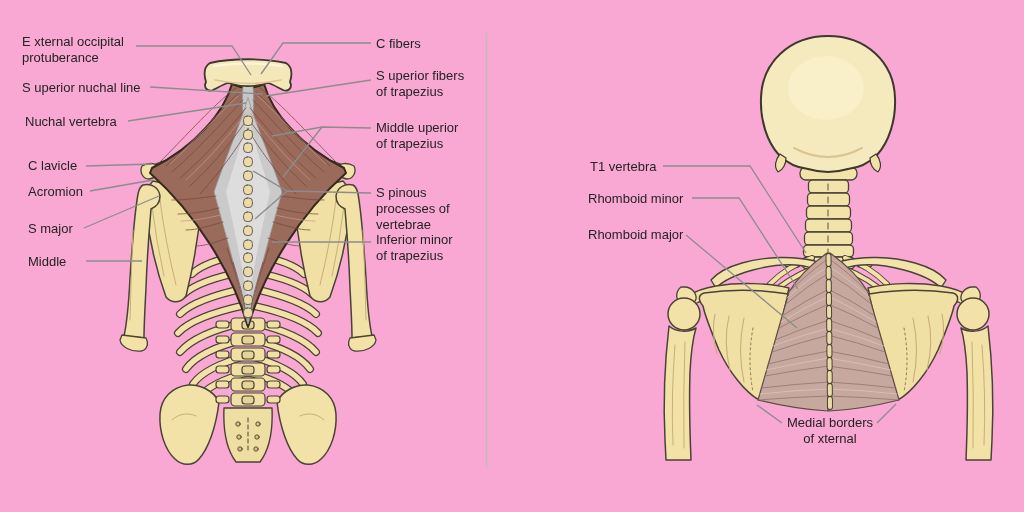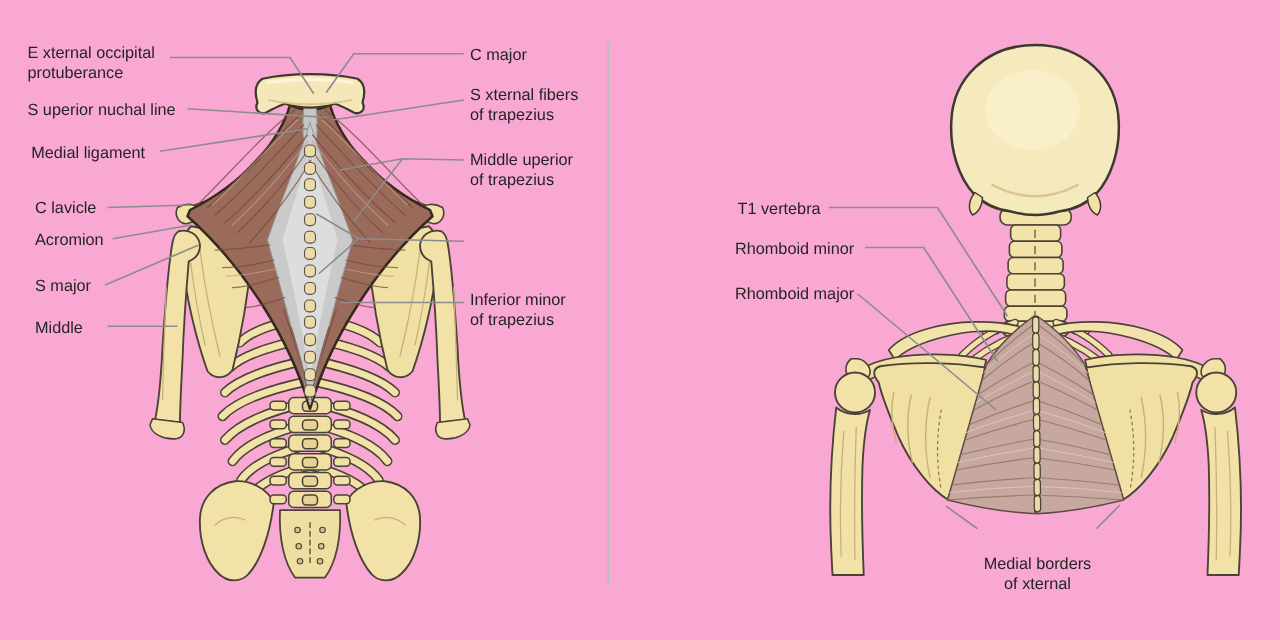--- a/index.html
+++ b/index.html
@@ -1,21 +1,21 @@
 <!DOCTYPE html>
 <html><head>
 <meta charset="utf-8">
 <style>
   html,body{margin:0;padding:0;background:#fff;}
   .stage{position:relative;width:1024px;height:512px;background:#f9a8d4;overflow:hidden;
          font-family:"Liberation Sans","DejaVu Sans",sans-serif;}
   svg.canvas{position:absolute;left:0;top:0;}
   .lbl{position:absolute;font-size:13px;line-height:16px;color:#242424;white-space:nowrap;}
   .lbl .ln{display:block;}
-  .lbl.center{text-align:center;white-space:normal;width:116px;margin-top:28px;}
+  .lbl.center{text-align:center;white-space:normal;width:116px;}
 </style>
 </head>
 <body>
 
 <div class="stage">
 
 <svg class="canvas" width="1024" height="512" viewBox="0 0 1024 512">
 
   <g stroke-linecap="round" stroke-linejoin="round">
 
@@ -237,45 +237,50 @@
 </svg>
 
 <div class="lbl" style="left:22px;top:34px">
   <span class="ln">E xternal occipital</span>
   <span class="ln">protuberance</span>
 </div>
 <div class="lbl" style="left:22px;top:80px">
   <span class="ln">S uperior nuchal line</span>
 </div>
 <div class="lbl" style="left:25px;top:114px">
-  <span class="ln">Medial ligament</span>
+  <span class="ln">Nuchal vertebra</span>
 </div>
 <div class="lbl" style="left:28px;top:158px">
   <span class="ln">C lavicle</span>
 </div>
 <div class="lbl" style="left:28px;top:184px">
   <span class="ln">Acromion</span>
 </div>
 <div class="lbl" style="left:28px;top:221px">
   <span class="ln">S major</span>
 </div>
 <div class="lbl" style="left:28px;top:254px">
   <span class="ln">Middle</span>
 </div>
 <div class="lbl" style="left:376px;top:36px">
-  <span class="ln">C major</span>
+  <span class="ln">C fibers</span>
 </div>
 <div class="lbl" style="left:376px;top:68px">
-  <span class="ln">S xternal fibers</span>
+  <span class="ln">S uperior fibers</span>
   <span class="ln">of trapezius</span>
 </div>
 <div class="lbl" style="left:376px;top:120px">
   <span class="ln">Middle uperior</span>
   <span class="ln">of trapezius</span>
 </div>
+<div class="lbl" style="left:376px;top:185px">
+  <span class="ln">S pinous</span>
+  <span class="ln">processes of</span>
+  <span class="ln">vertebrae</span>
+</div>
 <div class="lbl" style="left:376px;top:232px">
   <span class="ln">Inferior minor</span>
   <span class="ln">of trapezius</span>
 </div>
 <div class="lbl" style="left:590px;top:159px">
   <span class="ln">T1 vertebra</span>
 </div>
 <div class="lbl" style="left:588px;top:191px">
   <span class="ln">Rhomboid minor</span>
 </div>

